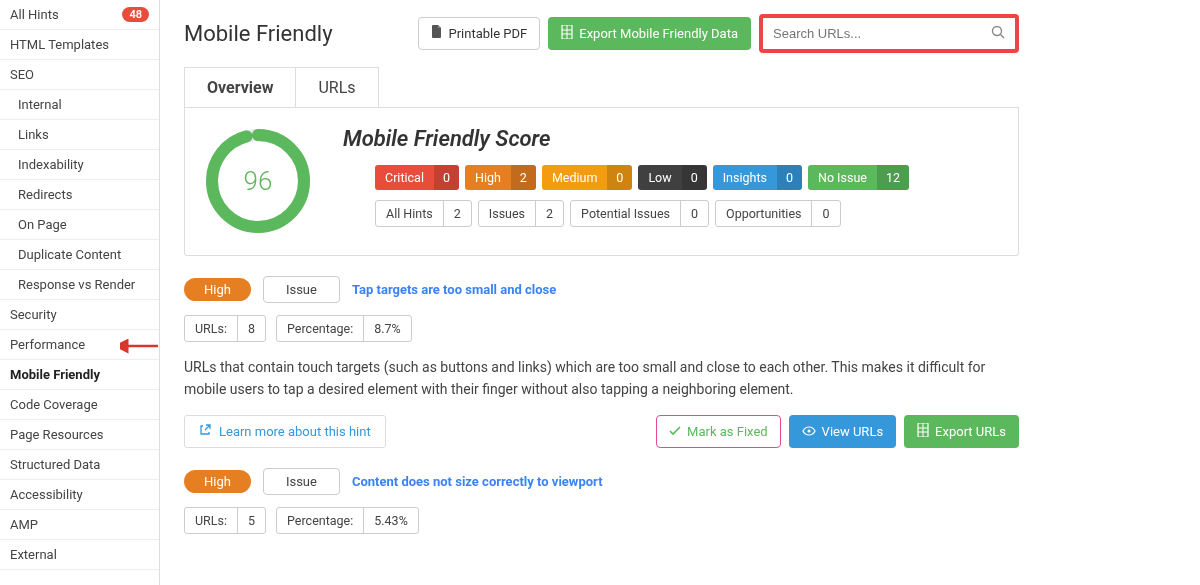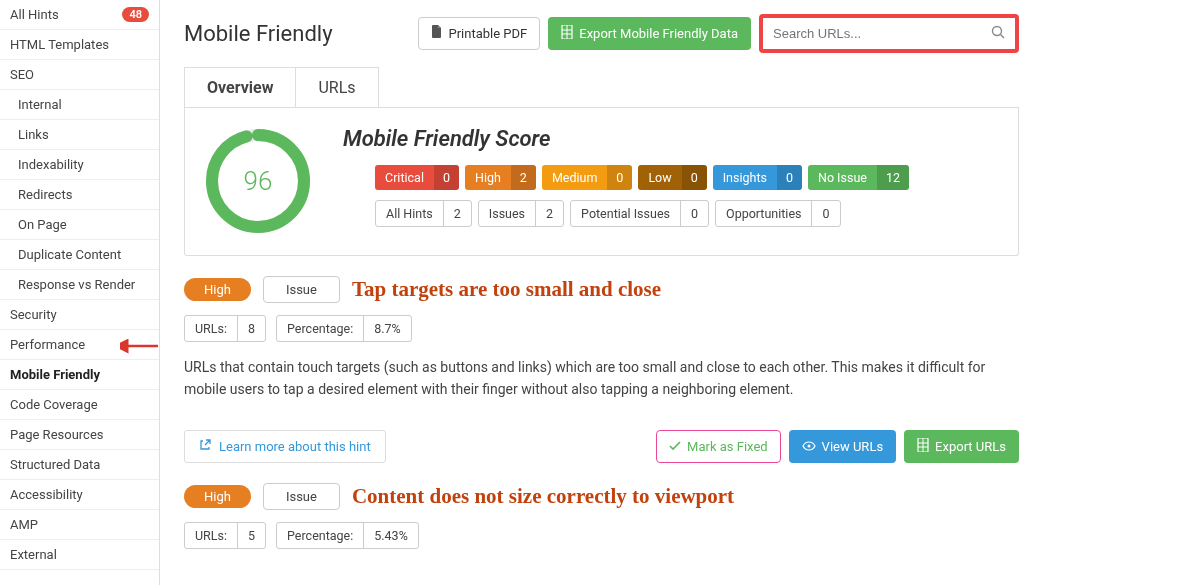--- a/index.html
+++ b/index.html
@@ -33,34 +33,34 @@
 .donut-wrap svg { transform: rotate(-90deg); }
 .donut-score { position: absolute; top: 50%; left: 50%; transform: translate(-50%,-50%); font-size: 26px; font-weight: 300; color: #5cb85c; }
 .score-title { font-size: 22px; font-weight: 600; color: #333; margin-bottom: 14px; font-style: italic; }
 .badge-row { display: flex; gap: 6px; flex-wrap: wrap; margin-bottom: 10px; margin-left: 32px; }
 .sev { display: inline-flex; align-items: stretch; border-radius: 3px; overflow: hidden; font-size: 12.5px; color:#fff;}
 .sev .lbl { padding: 5px 10px; }
 .sev .cnt { padding: 5px 9px; background: rgba(0,0,0,0.15); }
 .sev-critical { background: #e74c3c; }
 .sev-high { background: #e67e22; }
 .sev-medium { background: #f39c12; }
-.sev-low { background: #a16207; }
+.sev-low { background: #404040; }
 .sev-insights { background: #3498db; }
 .sev-noissue { background: #5cb85c; }
 .fbox { display: inline-flex; align-items: stretch; border: 1px solid #ccc; border-radius: 3px; overflow: hidden; font-size: 12.5px; color: #444;}
 .fbox .lbl { padding: 5px 10px; }
 .fbox .cnt { padding: 5px 10px; border-left: 1px solid #ccc; }
 .hint-card { margin-top: 20px; }
 .hint-head { display: flex; align-items: center; gap: 12px; margin-bottom: 12px; }
 .pill { border-radius: 14px; padding: 4px 20px; font-size: 13px; }
 .pill-high { background: #e67e22; color: #fff; }
 .pill-issue { background: #fff; border: 1px solid #ccc; color: #444; border-radius: 4px; padding: 5px 22px;}
-.hint-title { font-size: 21px; font-weight: 700; color: #c2410c; font-family: Liberation Serif, serif; }
+.hint-title { font-size: 13px; font-weight: 700; color: #3b82f6; }
 .stat-row { display: flex; gap: 10px; margin-bottom: 14px; }
-.hint-desc { font-size: 14px; color: #444; line-height: 1.6; margin-bottom: 29px; }
+.hint-desc { font-size: 14px; color: #444; line-height: 1.6; margin-bottom: 14px; }
 .hint-actions { display: flex; justify-content: space-between; align-items: center; }
 .learn-box { border: 1px solid #ddd; border-radius: 3px; padding: 8px 14px; color: #3498db; font-size: 13px; display:inline-flex; gap:8px; align-items:center;}
 .right-actions { display: flex; gap: 8px; }
 .icon { display: inline-block; }
 .arrow { position: absolute; left: 120px; top: 336px; pointer-events:none; }
 </style>
 </head>
 <body>
 
 <div class="layout">

